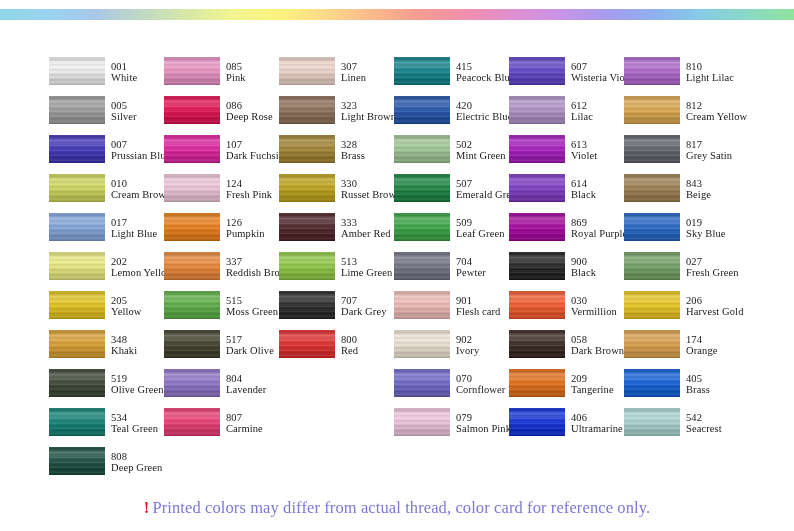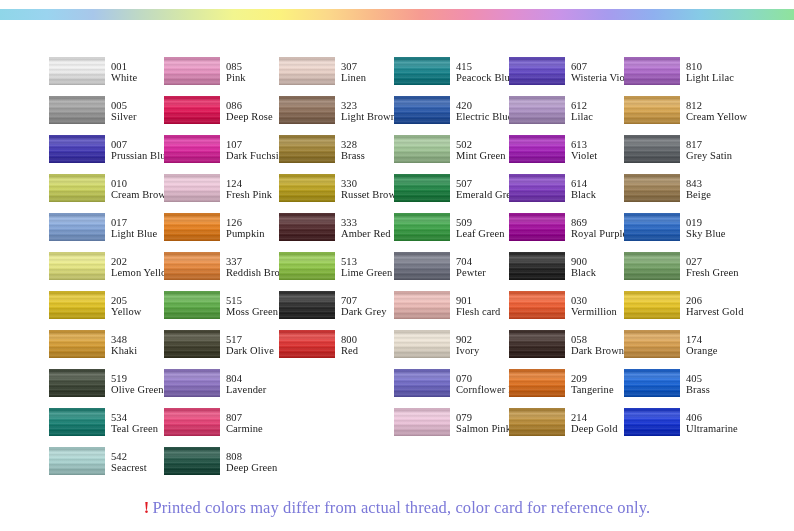--- a/index.html
+++ b/index.html
@@ -503,27 +503,20 @@
     </div>
     <div class="swatch-cell empty-cell"></div>
     <div class="swatch-cell">
       <div class="swatch-chip" style="background: rgb(238, 194, 218);"></div>
       <div class="swatch-text">
         <span class="swatch-code">079</span>
         <span class="swatch-name">Salmon Pink</span>
       </div>
     </div>
     <div class="swatch-cell">
-      <div class="swatch-chip" style="background: rgb(184, 135, 44);"></div>
-      <div class="swatch-text">
-        <span class="swatch-code">214</span>
-        <span class="swatch-name">Deep Gold</span>
-      </div>
-    </div>
-    <div class="swatch-cell">
       <div class="swatch-chip" style="background: rgb(10, 42, 214);"></div>
       <div class="swatch-text">
         <span class="swatch-code">406</span>
         <span class="swatch-name">Ultramarine</span>
       </div>
     </div>
     <div class="swatch-cell">
       <div class="swatch-chip" style="background: rgb(167, 211, 208);"></div>
       <div class="swatch-text">
         <span class="swatch-code">542</span>

